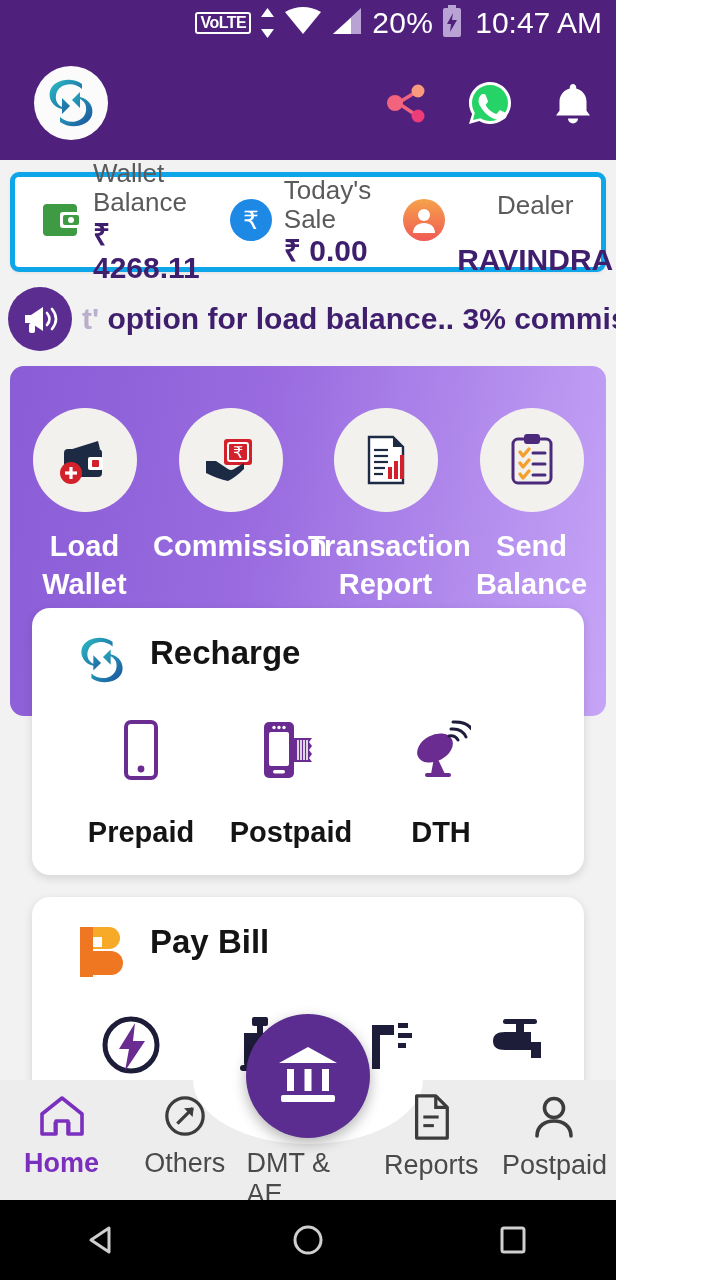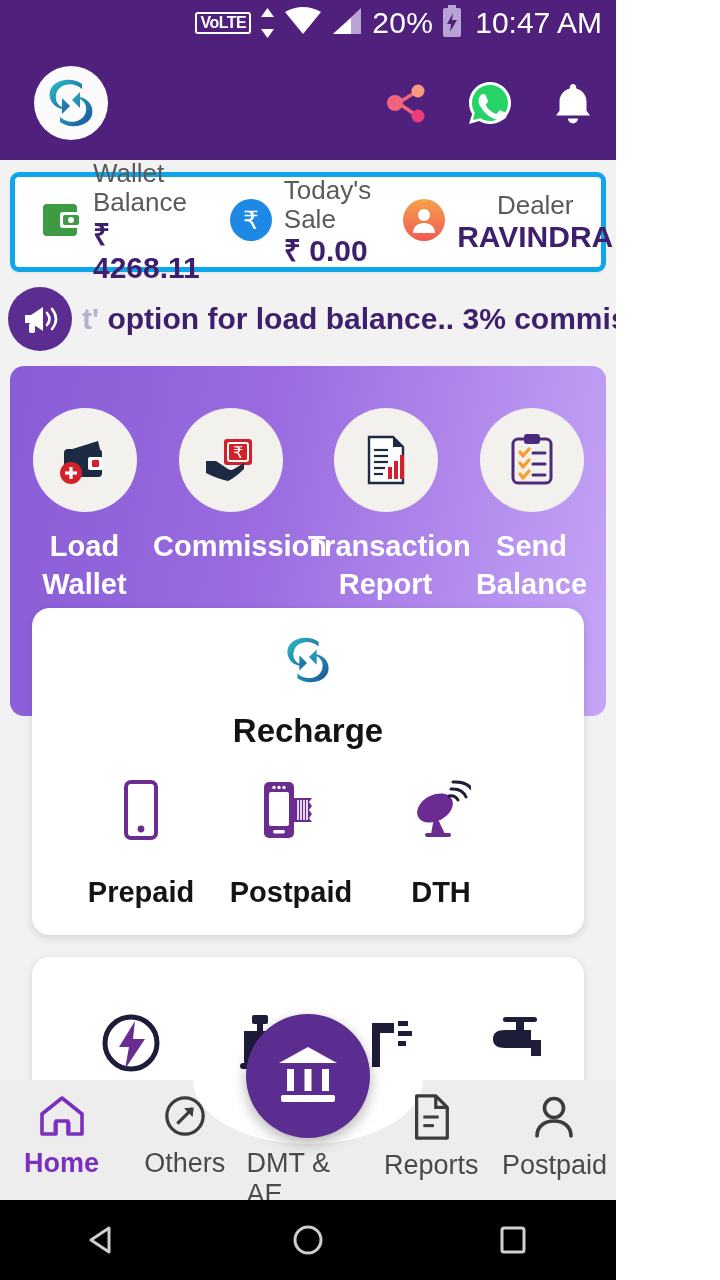--- a/index.html
+++ b/index.html
@@ -45,21 +45,21 @@
     border-radius:9px; height:100px; display:flex; align-items:center;
     box-shadow:0 1px 3px rgba(0,0,0,.07);
   }
   .bal-item { display:flex; align-items:center; gap:10px; }
   .bal-i1 { padding-left:26px; }
   .bal-i2 { padding-left:28px; }
   .bal-i3 { padding-left:30px; }
   .bal-txt { display:flex; flex-direction:column; line-height:1.12; }
   .bal-label { font-size:26px; color:#5a5a5a; }
   .bal-value { font-size:30px; color:#3F1E6E; font-weight:bold; }
-  .bal-i3 .bal-label, .bal-i3 .bal-value { text-align:center; }
+  .bal-i3 .bal-label, .bal-i3 .bal-value { text-align:center;margin-top:23px; }
 
   
   .marquee-row { margin:14px 0 0 0; display:flex; align-items:center; height:66px; overflow:hidden; }
   .mq-icon {
     width:64px; height:64px; border-radius:50%; background:#5B2D90;
     display:flex; align-items:center; justify-content:center; margin-left:8px; flex-shrink:0;
   }
   .mq-text {
     font-size:30px; font-weight:bold; color:#3F1E6E; white-space:nowrap;
     margin-left:10px; overflow:hidden;
@@ -81,21 +81,21 @@
   .qi-label {
     margin-top:16px; color:#fff; font-size:29px; font-weight:bold;
     text-align:center; line-height:1.3; max-width:155px;
   }
 
   
   .card {
     background:#fff; border-radius:18px; margin:0 32px;
     box-shadow:0 3px 10px rgba(0,0,0,.13); padding:26px 0 26px 0;
   }
-  .card-head { display:flex; align-items:center; padding:0 10px; gap:22px;flex-direction:column; }
+  .card-head { display:flex; padding:0 44px; gap:22px; }
   .card-title { font-size:33px; font-weight:bold; color:#141414; }
   .svc-row { display:flex; padding:30px 0 0 34px; }
   .svc-item { width:150px; display:flex; flex-direction:column; align-items:center; cursor:pointer; }
   .svc-label { margin-top:32px; font-size:29px; font-weight:bold; color:#141414; }
 
   .card-recharge { margin-top:-108px; position:relative; z-index:3; }
   .card-paybill { margin-top:22px; position:relative; z-index:3; padding-bottom:80px; }
 
   
   .bottomnav {
@@ -403,20 +403,31 @@
                   <path d="M42 2 q16 -1 21 11"></path>
               </g>
             </svg>
           </span>
           <span class="svc-label">DTH</span>
         </div>
       </div>
     </div>
 
     <div class="card card-paybill">
+      <div class="card-head">
+        <span>
+          <svg width="52" height="58" viewBox="0 0 52 58">
+            <rect x="4" y="4" width="13" height="50" fill="#F07722"></rect>
+            <path d="M17 4 h16 a11 11 0 0 1 0 22 h-16 Z" fill="#F7A928"></path>
+            <path d="M17 28 h18 a12 12 0 0 1 0 24 h-18 Z" fill="#F07722"></path>
+            <rect x="17" y="14" width="9" height="10" fill="#fff"></rect>
+          </svg>
+        </span>
+        <span class="card-title">Pay Bill</span>
+      </div>
       <div class="svc-row">
         <div class="svc-item">
           <span>
             <svg width="60" height="60" viewBox="0 0 60 60">
               <path d="M30 4 a26 26 0 1 0 0 52 a26 26 0 1 0 0 -52" fill="none" stroke="#1D1D3A" stroke-width="5"></path>
               <path d="M34 8 L18 34 h10 L24 56 L44 26 H32 Z" fill="#6A2C91"></path>
             </svg>
           </span>
           <span class="svc-label"></span>
         </div>

